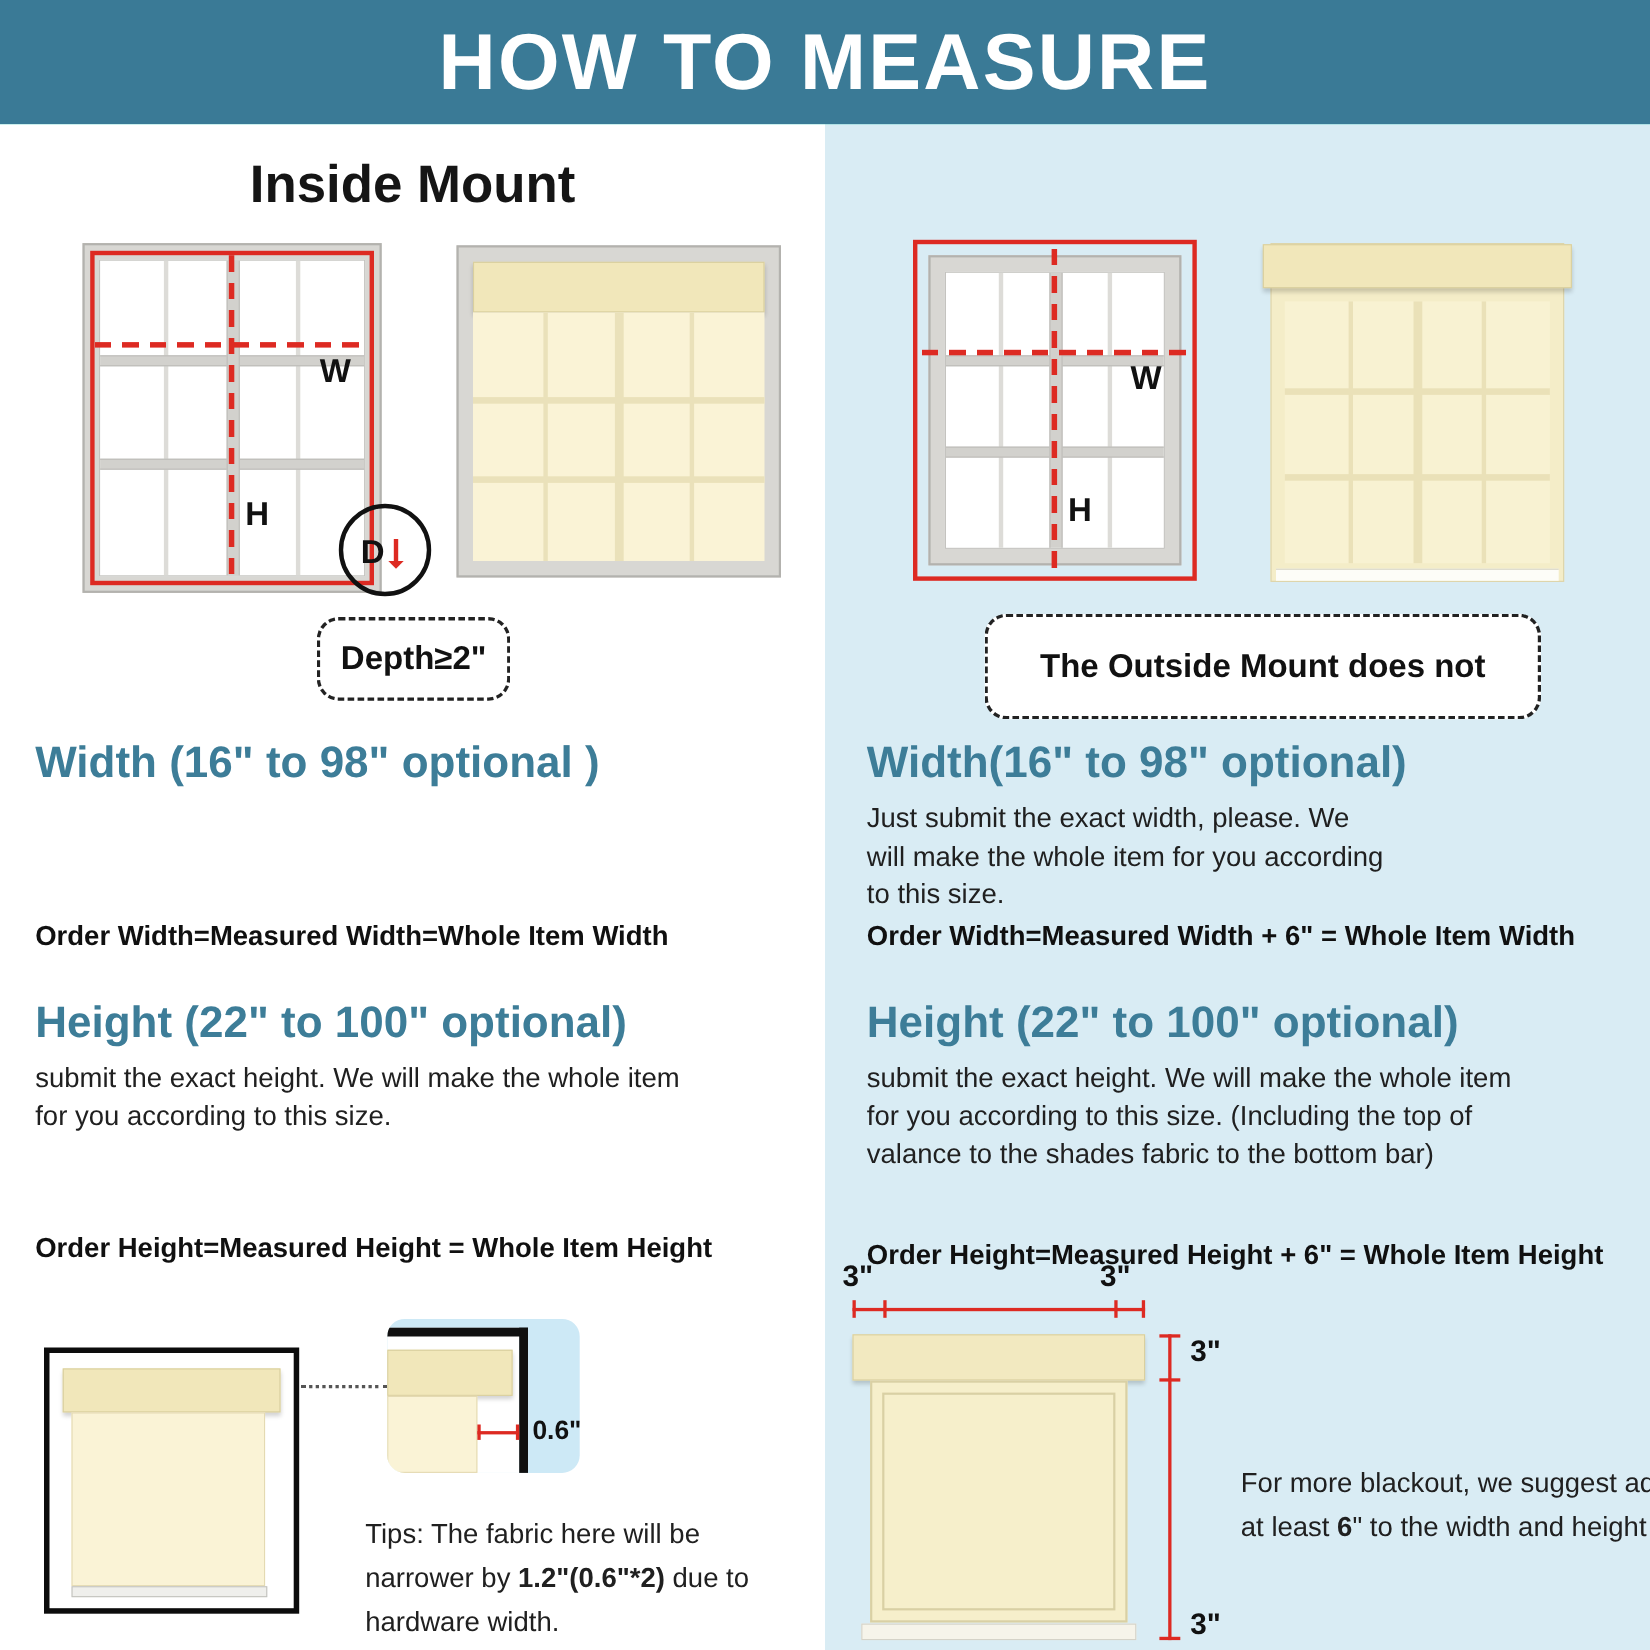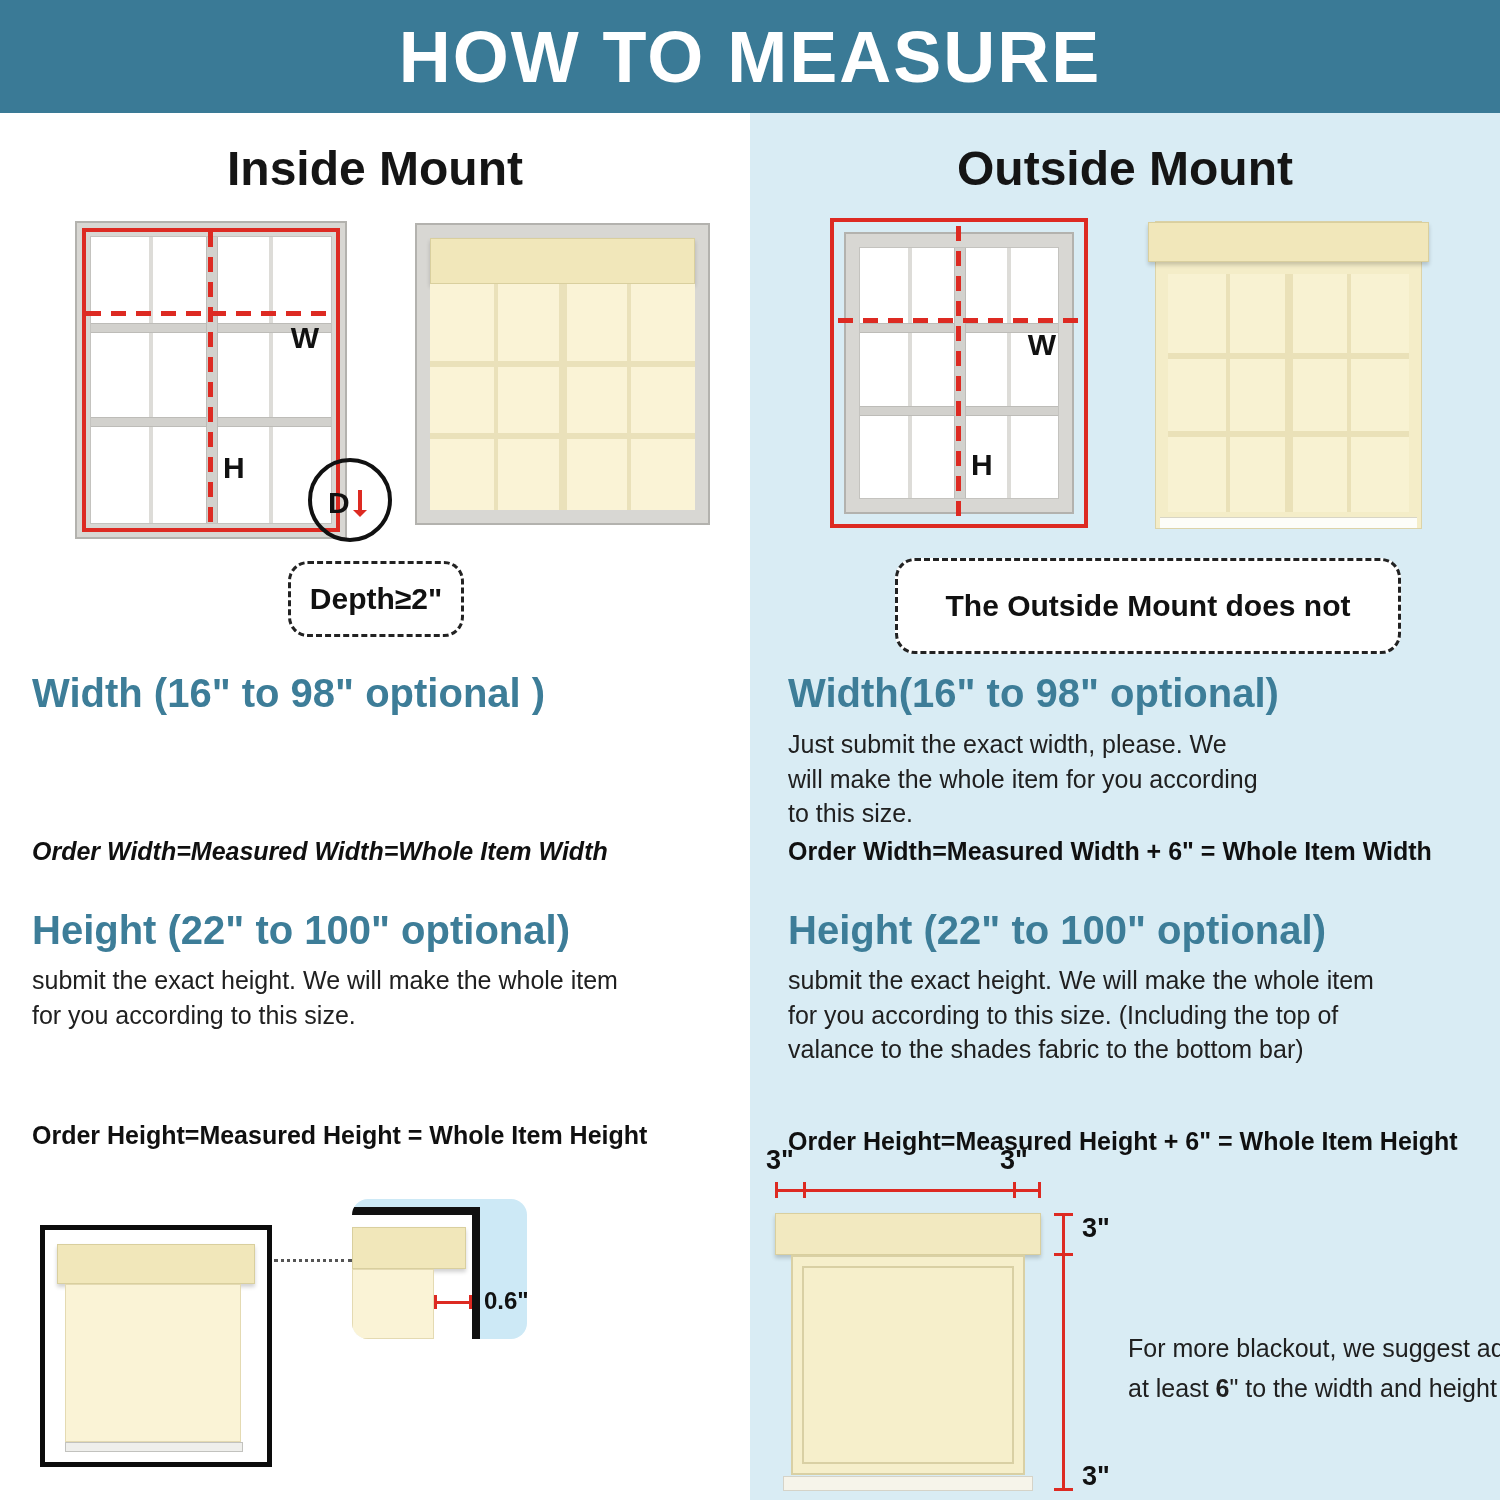--- a/index.html
+++ b/index.html
@@ -87,21 +87,21 @@
         <div class="fgrid-h" style="height:6px;top:34%;"></div>
         <div class="fgrid-h" style="height:6px;top:66%;"></div>
       </div>
     </div>
 
     <div class="badge" style="left:288px;top:448px;width:170px;height:70px;">
       <div class="line">Depth≥2"</div>
     </div>
 
     <div class="sec-h" style="left:32px;top:558px;">Width (16" to 98" optional )</div>
-    <div class="rule-t" style="left:32px;top:724px;font-style:italic;">Order Width=Measured Width=Whole Item Width</div>
+    <div class="rule-t" style="left:32px;top:724px;">Order Width=Measured Width=Whole Item Width</div>
 
     <div class="sec-h" style="left:32px;top:795px;">Height (22" to 100" optional)</div>
     <div class="body-t" style="left:32px;top:850px;width:600px;">submit the exact height. We will make the whole item for you according to this size.</div>
     <div class="rule-t" style="left:32px;top:1008px;">Order Height=Measured Height = Whole Item Height</div>
 
     <div class="roller-box" style="left:40px;top:1112px;width:232px;height:242px;">
       <div class="valance" style="left:12px;top:14px;width:198px;height:40px;"></div>
       <div class="fabric" style="left:20px;top:54px;width:176px;height:158px;border:1px solid #e4dab2;"></div>
       <div style="position:absolute;left:20px;top:212px;width:176px;height:8px;background:#efefec;border:1px solid #c2c2be;"></div>
     </div>
@@ -110,24 +110,26 @@
       <div style="position:absolute;left:0;top:8px;width:120px;height:132px;background:#fff;"></div>
       <div class="blackbar" style="left:0;top:8px;width:128px;height:8px;"></div>
       <div class="blackbar" style="left:120px;top:8px;width:8px;height:132px;"></div>
       <div class="valance" style="left:0;top:28px;width:114px;height:42px;"></div>
       <div class="fabric" style="left:0;top:70px;width:82px;height:70px;border:1px solid #e4dab2;"></div>
       <div class="dim-line-h" style="left:82px;top:102px;width:38px;"></div>
       <div class="tick" style="left:82px;top:96px;width:3px;height:14px;"></div>
       <div class="tick" style="left:117px;top:96px;width:3px;height:14px;"></div>
       <div class="dim-label" style="left:132px;top:88px;font-size:24px;">0.6"</div>
     </div>
+    <div class="body-t" style="left:332px;top:1262px;width:392px;line-height:1.6;">
+      <span>Tips: The fabric here will be narrower by </span><span class="bold">1.2"(0.6"*2)</span><span> due to hardware width.</span>
+    </div>
   </div>
 
   <div class="panel right">
-    <div class="big-title">Outside Mount</div>
 
     <div class="red-outline" style="left:80px;top:105px;width:258px;height:310px;">
       <div class="win-frame" style="inset:10px;">
         <div class="win-inner">
           <div class="muntin-v" style="left:calc(25% - 2px);"></div>
           <div class="muntin-v" style="left:calc(75% - 2px);"></div>
           <div class="rail-h" style="top:30%;"></div>
           <div class="rail-h" style="top:63%;"></div>
           <div class="sash-v"></div>
         </div>

